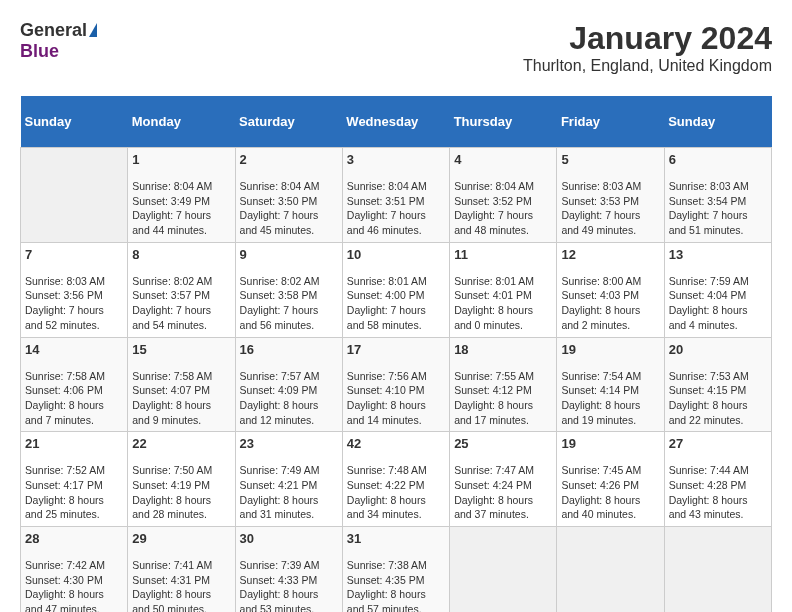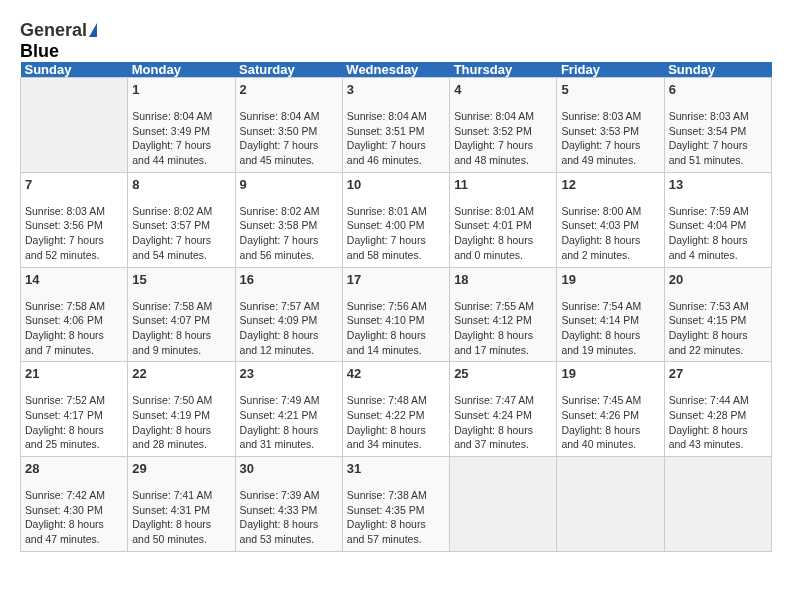--- a/index.html
+++ b/index.html
@@ -7,40 +7,40 @@
       font-family: Arial, sans-serif;
       background: #fff;
       width: 792px;
       min-height: 612px;
       padding: 20px;
     }
     .header {
       display: flex;
       justify-content: space-between;
       align-items: flex-start;
-      margin-bottom: 0;
+      margin-bottom: 21px;
     }
     .logo {
       display: flex;
       flex-direction: column;
       align-items: flex-start;
     }
     .logo-text {
       display: flex;
       align-items: center;
     }
     .logo-general {
       font-size: 18px;
       font-weight: bold;
       color: #333;
     }
     .logo-blue {
       font-size: 18px;
       font-weight: bold;
-      color: #000000;
+      color: #701a75;
     }
     .logo-triangle {
       width: 0;
       height: 0;
       border-left: 8px solid transparent;
       border-bottom: 14px solid #1a5fa8;
       margin-left: 2px;
       margin-bottom: 2px;
     }
     .title-block {
@@ -57,21 +57,21 @@
       color: #333;
     }
     table {
       width: 100%;
       border-collapse: collapse;
       font-size: 11px;
     }
     thead tr th {
       background-color: #2a6ebb;
       color: white;
-      padding: 0 4px;
+      padding: 18px 4px;
       text-align: left;
       font-size: 13px;
       font-weight: bold;
     }
     tbody tr td {
       border: 1px solid #ccc;
       vertical-align: top;
       padding: 4px;
       min-width: 100px;
       height: 90px;
@@ -100,20 +100,24 @@
 </head>
 <body>
 
 <div class="header">
   <div class="logo">
     <div class="logo-text">
       <span class="logo-general">General</span>
       <div class="logo-triangle"></div>
     </div>
     <span class="logo-blue">Blue</span>
+  </div>
+  <div class="title-block">
+    <h1>January 2024</h1>
+    <h2>Thurlton, England, United Kingdom</h2>
   </div>
 </div>
 
 <table>
   <thead>
     <tr>
     <th>Sunday</th>
         <th>Monday</th>
         <th>Saturday</th>
         <th>Wednesday</th>

